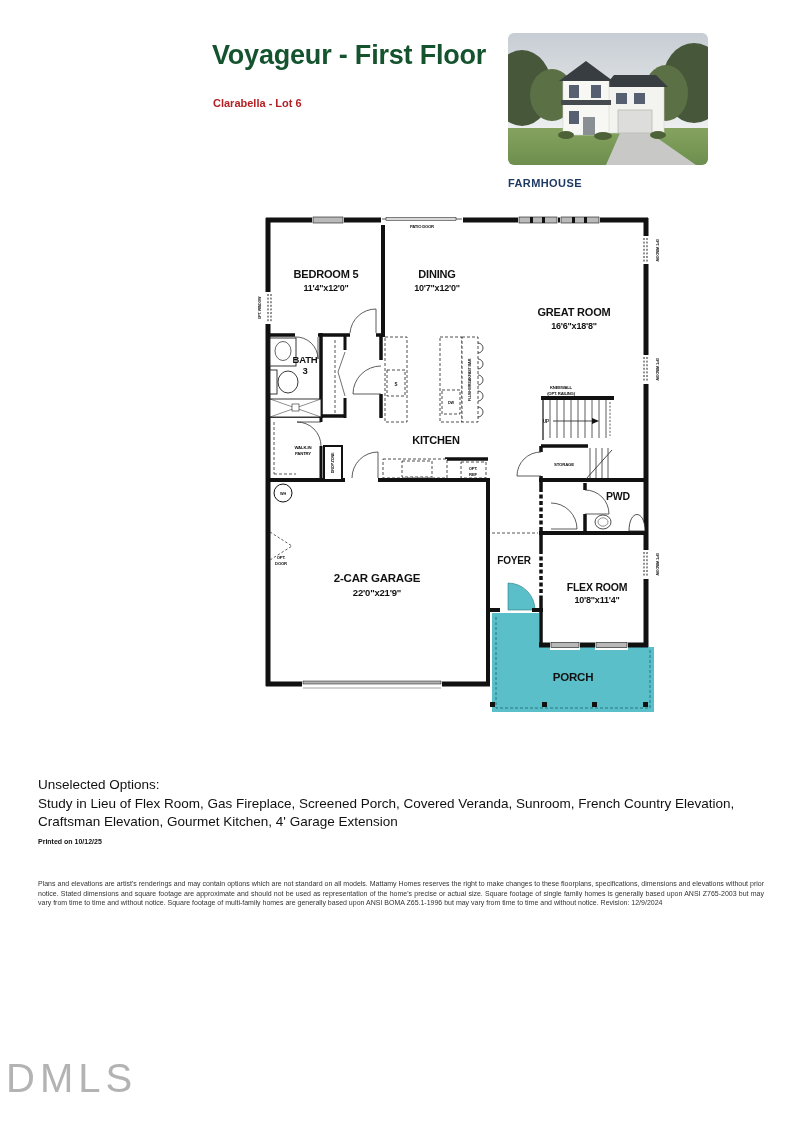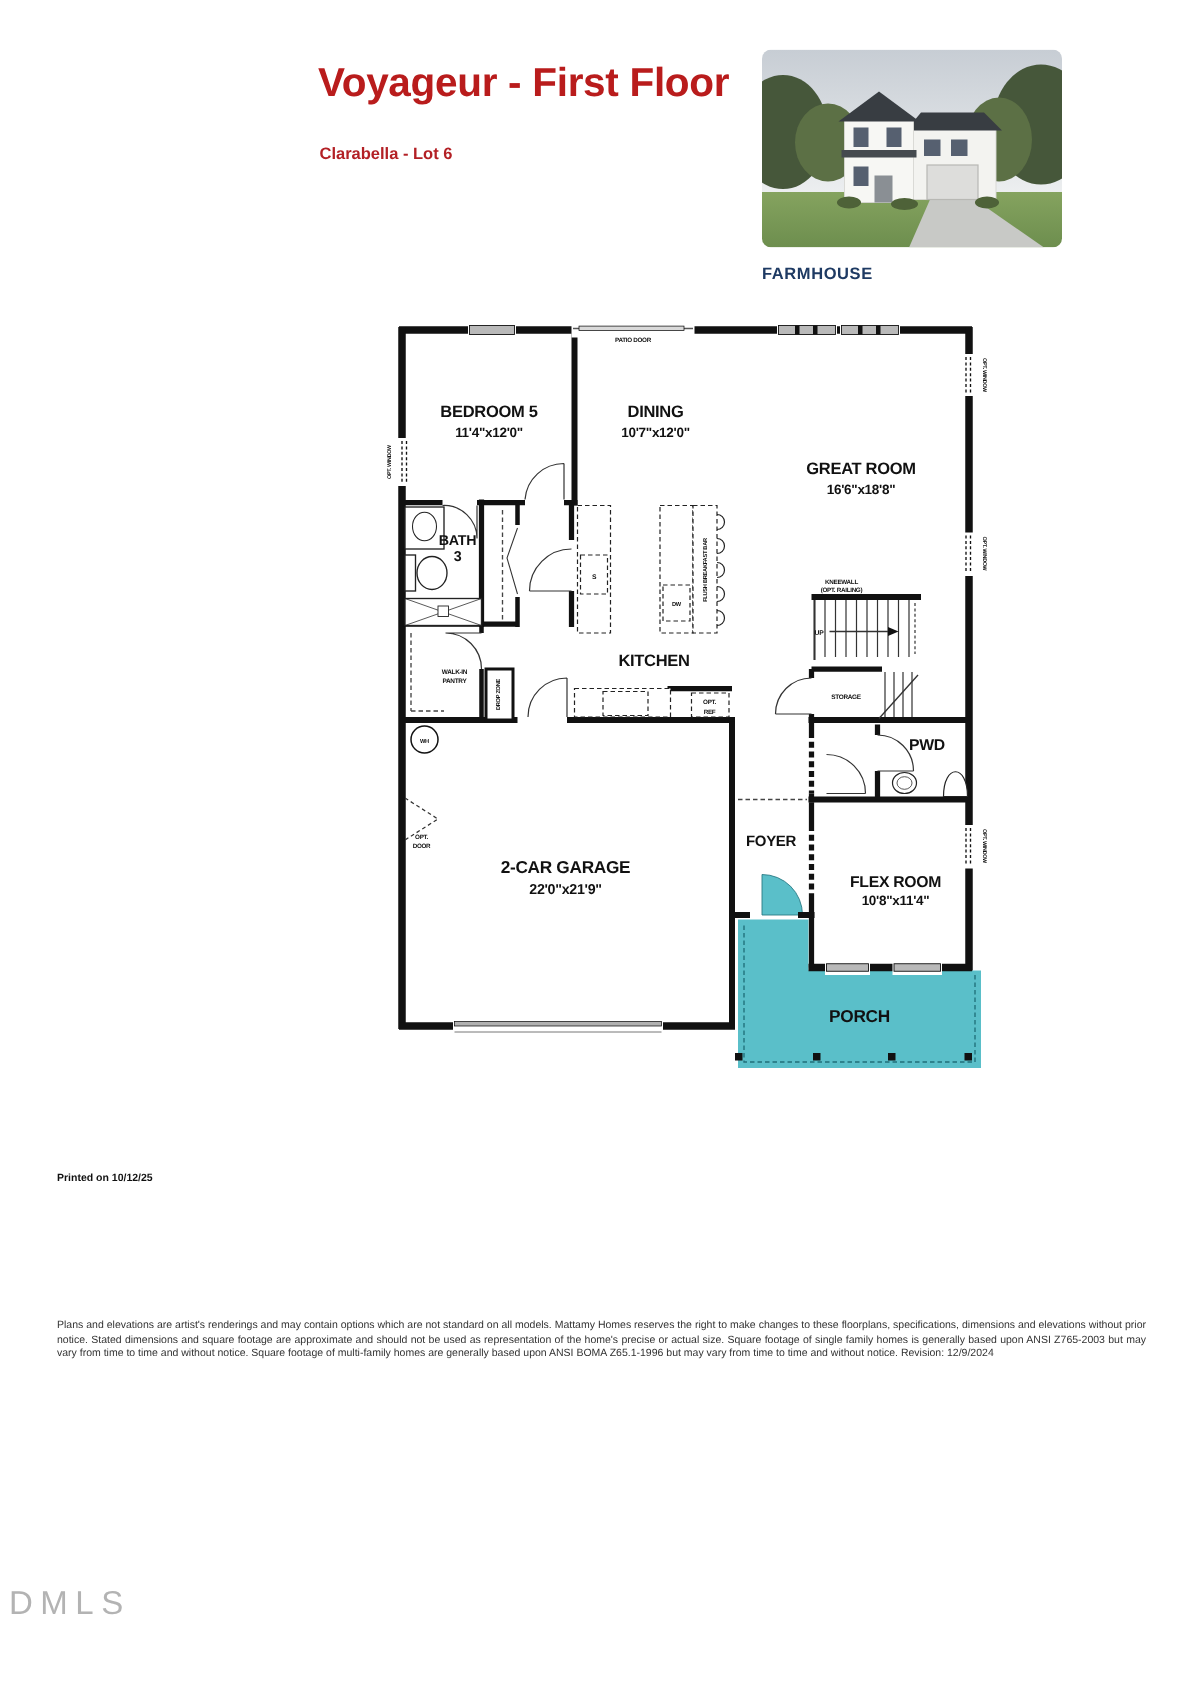--- a/index.html
+++ b/index.html
@@ -1,32 +1,32 @@
 <!DOCTYPE html>
 <html><head>
 <meta charset="utf-8">
 <style>
   html,body{margin:0;padding:0;background:#fff;}
   .page{position:relative;width:800px;height:1131px;background:#fff;overflow:hidden;
         font-family:"Liberation Sans",sans-serif;color:#111;}
   .title{position:absolute;left:212px;top:40px;font-size:27px;font-weight:600;
-         color:#b91c1c;letter-spacing:-0.2px;}
+         color:#14532d;letter-spacing:-0.2px;}
   .subtitle{position:absolute;left:213px;top:97px;font-size:11px;font-weight:700;color:#b32025;text-align:center;}
   .photo{position:absolute;left:508px;top:33px;width:200px;height:132px;border-radius:6px;
          overflow:hidden;}
   .photo-label{position:absolute;left:508px;top:177px;width:200px;text-align:left;
          font-size:11px;font-weight:700;color:#1e3a63;letter-spacing:0.4px;}
   .plan{position:absolute;left:240px;top:200px;width:420px;height:540px;}
   .plan text{font-family:"Liberation Sans",sans-serif;font-weight:700;fill:#111;letter-spacing:-0.2px;}
   .options{position:absolute;left:38px;top:776px;width:724px;font-size:13.5px;
          line-height:18.5px;color:#111;}
   .options .printed{font-size:7px;line-height:10px;margin-top:5px;font-weight:600;}
   .disclaimer{position:absolute;left:38px;top:879px;width:726px;font-size:7px;
          line-height:9.6px;color:#333;text-align:justify;}
-  .watermark{position:absolute;left:6px;top:1056px;font-size:22px;color:#b3b3b3;
+  .watermark{position:absolute;left:6px;top:1056px;font-size:40px;color:#b3b3b3;
          letter-spacing:5px;font-weight:400;}
 </style>
 </head>
 <body>
 
 <div class="page">
 
   <div class="title">Voyageur - First Floor</div>
   <div class="subtitle">Clarabella - Lot 6</div>
 
@@ -241,20 +241,22 @@
       <text x="211" y="204" font-size="3.8">DW</text>
       <text transform="translate(231,180) rotate(-90)" font-size="3.8">FLUSH BREAKFAST BAR</text>
       <text transform="translate(20.5,108) rotate(-90)" font-size="3.6">OPT. WINDOW</text>
       <text transform="translate(415.5,50) rotate(90)" font-size="3.6">OPT. WINDOW</text>
       <text transform="translate(415.5,169) rotate(90)" font-size="3.6">OPT. WINDOW</text>
       <text transform="translate(415.5,364) rotate(90)" font-size="3.6">OPT. WINDOW</text>
     </g>
   </svg>
 
   <div class="options">
+    <div>Unselected Options:</div>
+    <div>Study in Lieu of Flex Room, Gas Fireplace, Screened Porch, Covered Veranda, Sunroom, French Country Elevation, Craftsman Elevation, Gourmet Kitchen, 4' Garage Extension</div>
     <div class="printed">Printed on 10/12/25</div>
   </div>
 
   <div class="disclaimer">Plans and elevations are artist's renderings and may contain options which are not standard on all models. Mattamy Homes reserves the right to make changes to these floorplans, specifications, dimensions and elevations without prior notice. Stated dimensions and square footage are approximate and should not be used as representation of the home's precise or actual size. Square footage of single family homes is generally based upon ANSI Z765-2003 but may vary from time to time and without notice. Square footage of multi-family homes are generally based upon ANSI BOMA Z65.1-1996 but may vary from time to time and without notice. Revision: 12/9/2024</div>
 
   <div class="watermark">DMLS</div>
 
 </div>
 
 </body></html>

